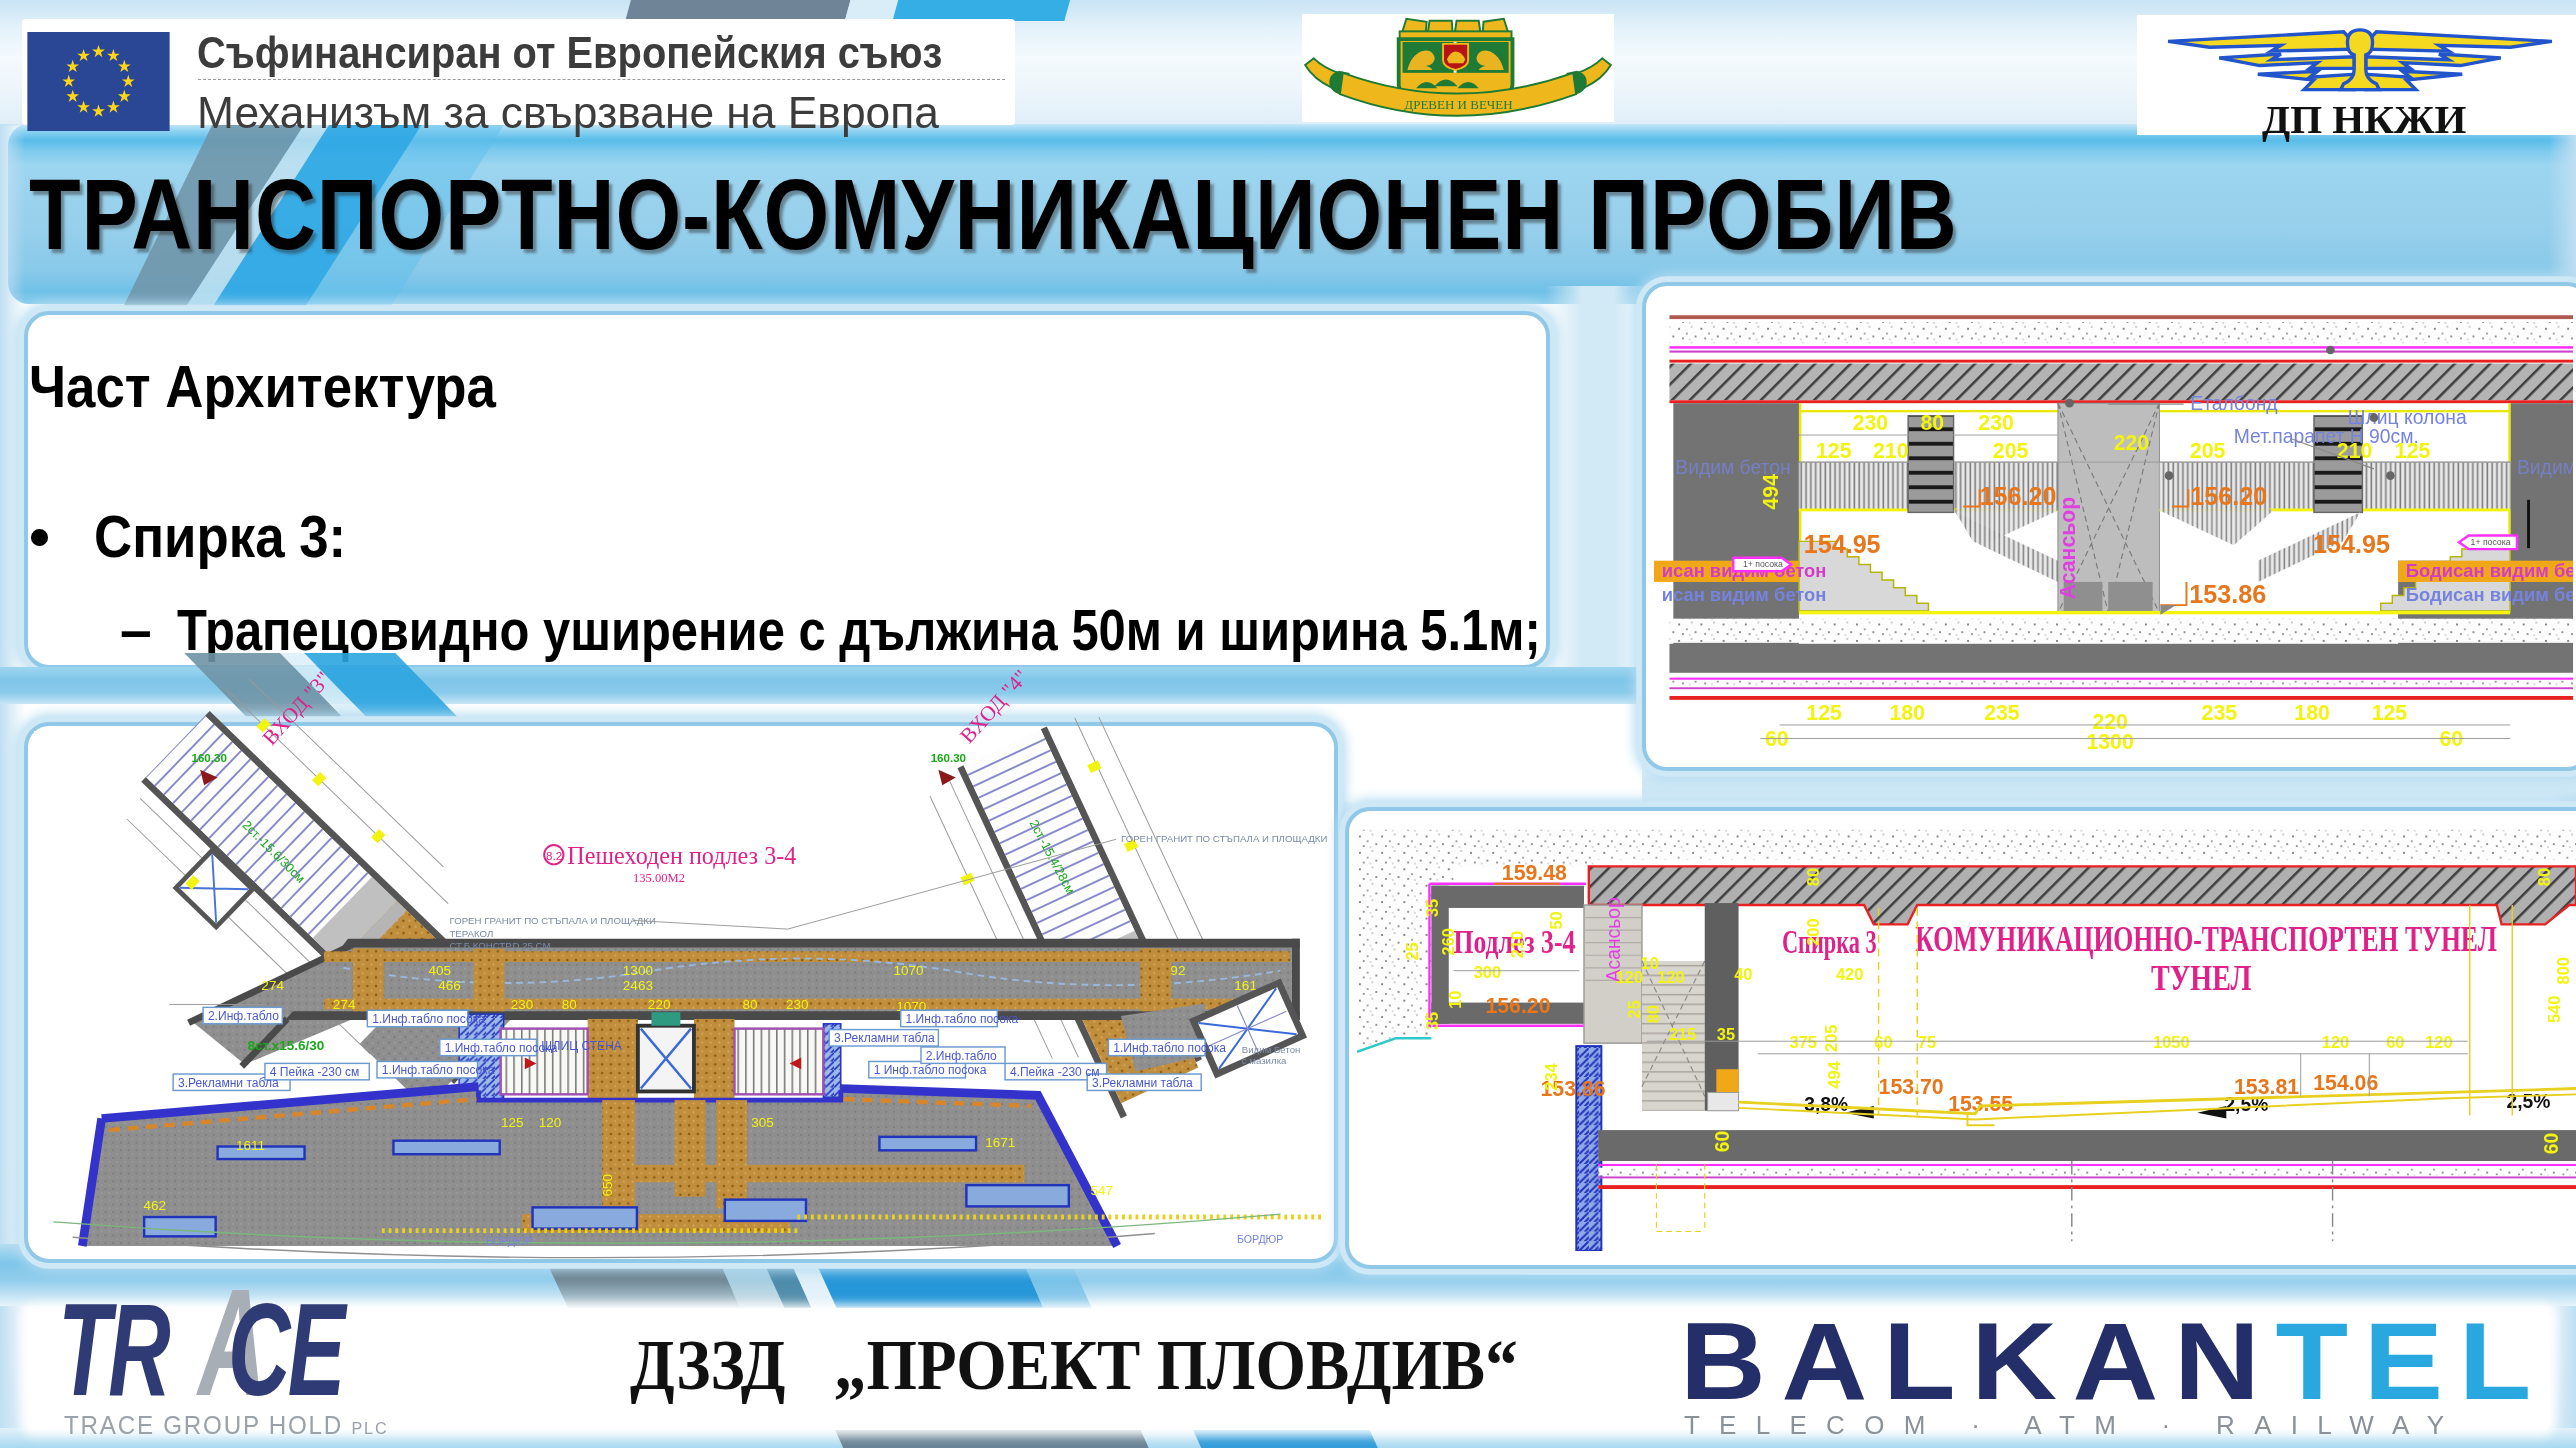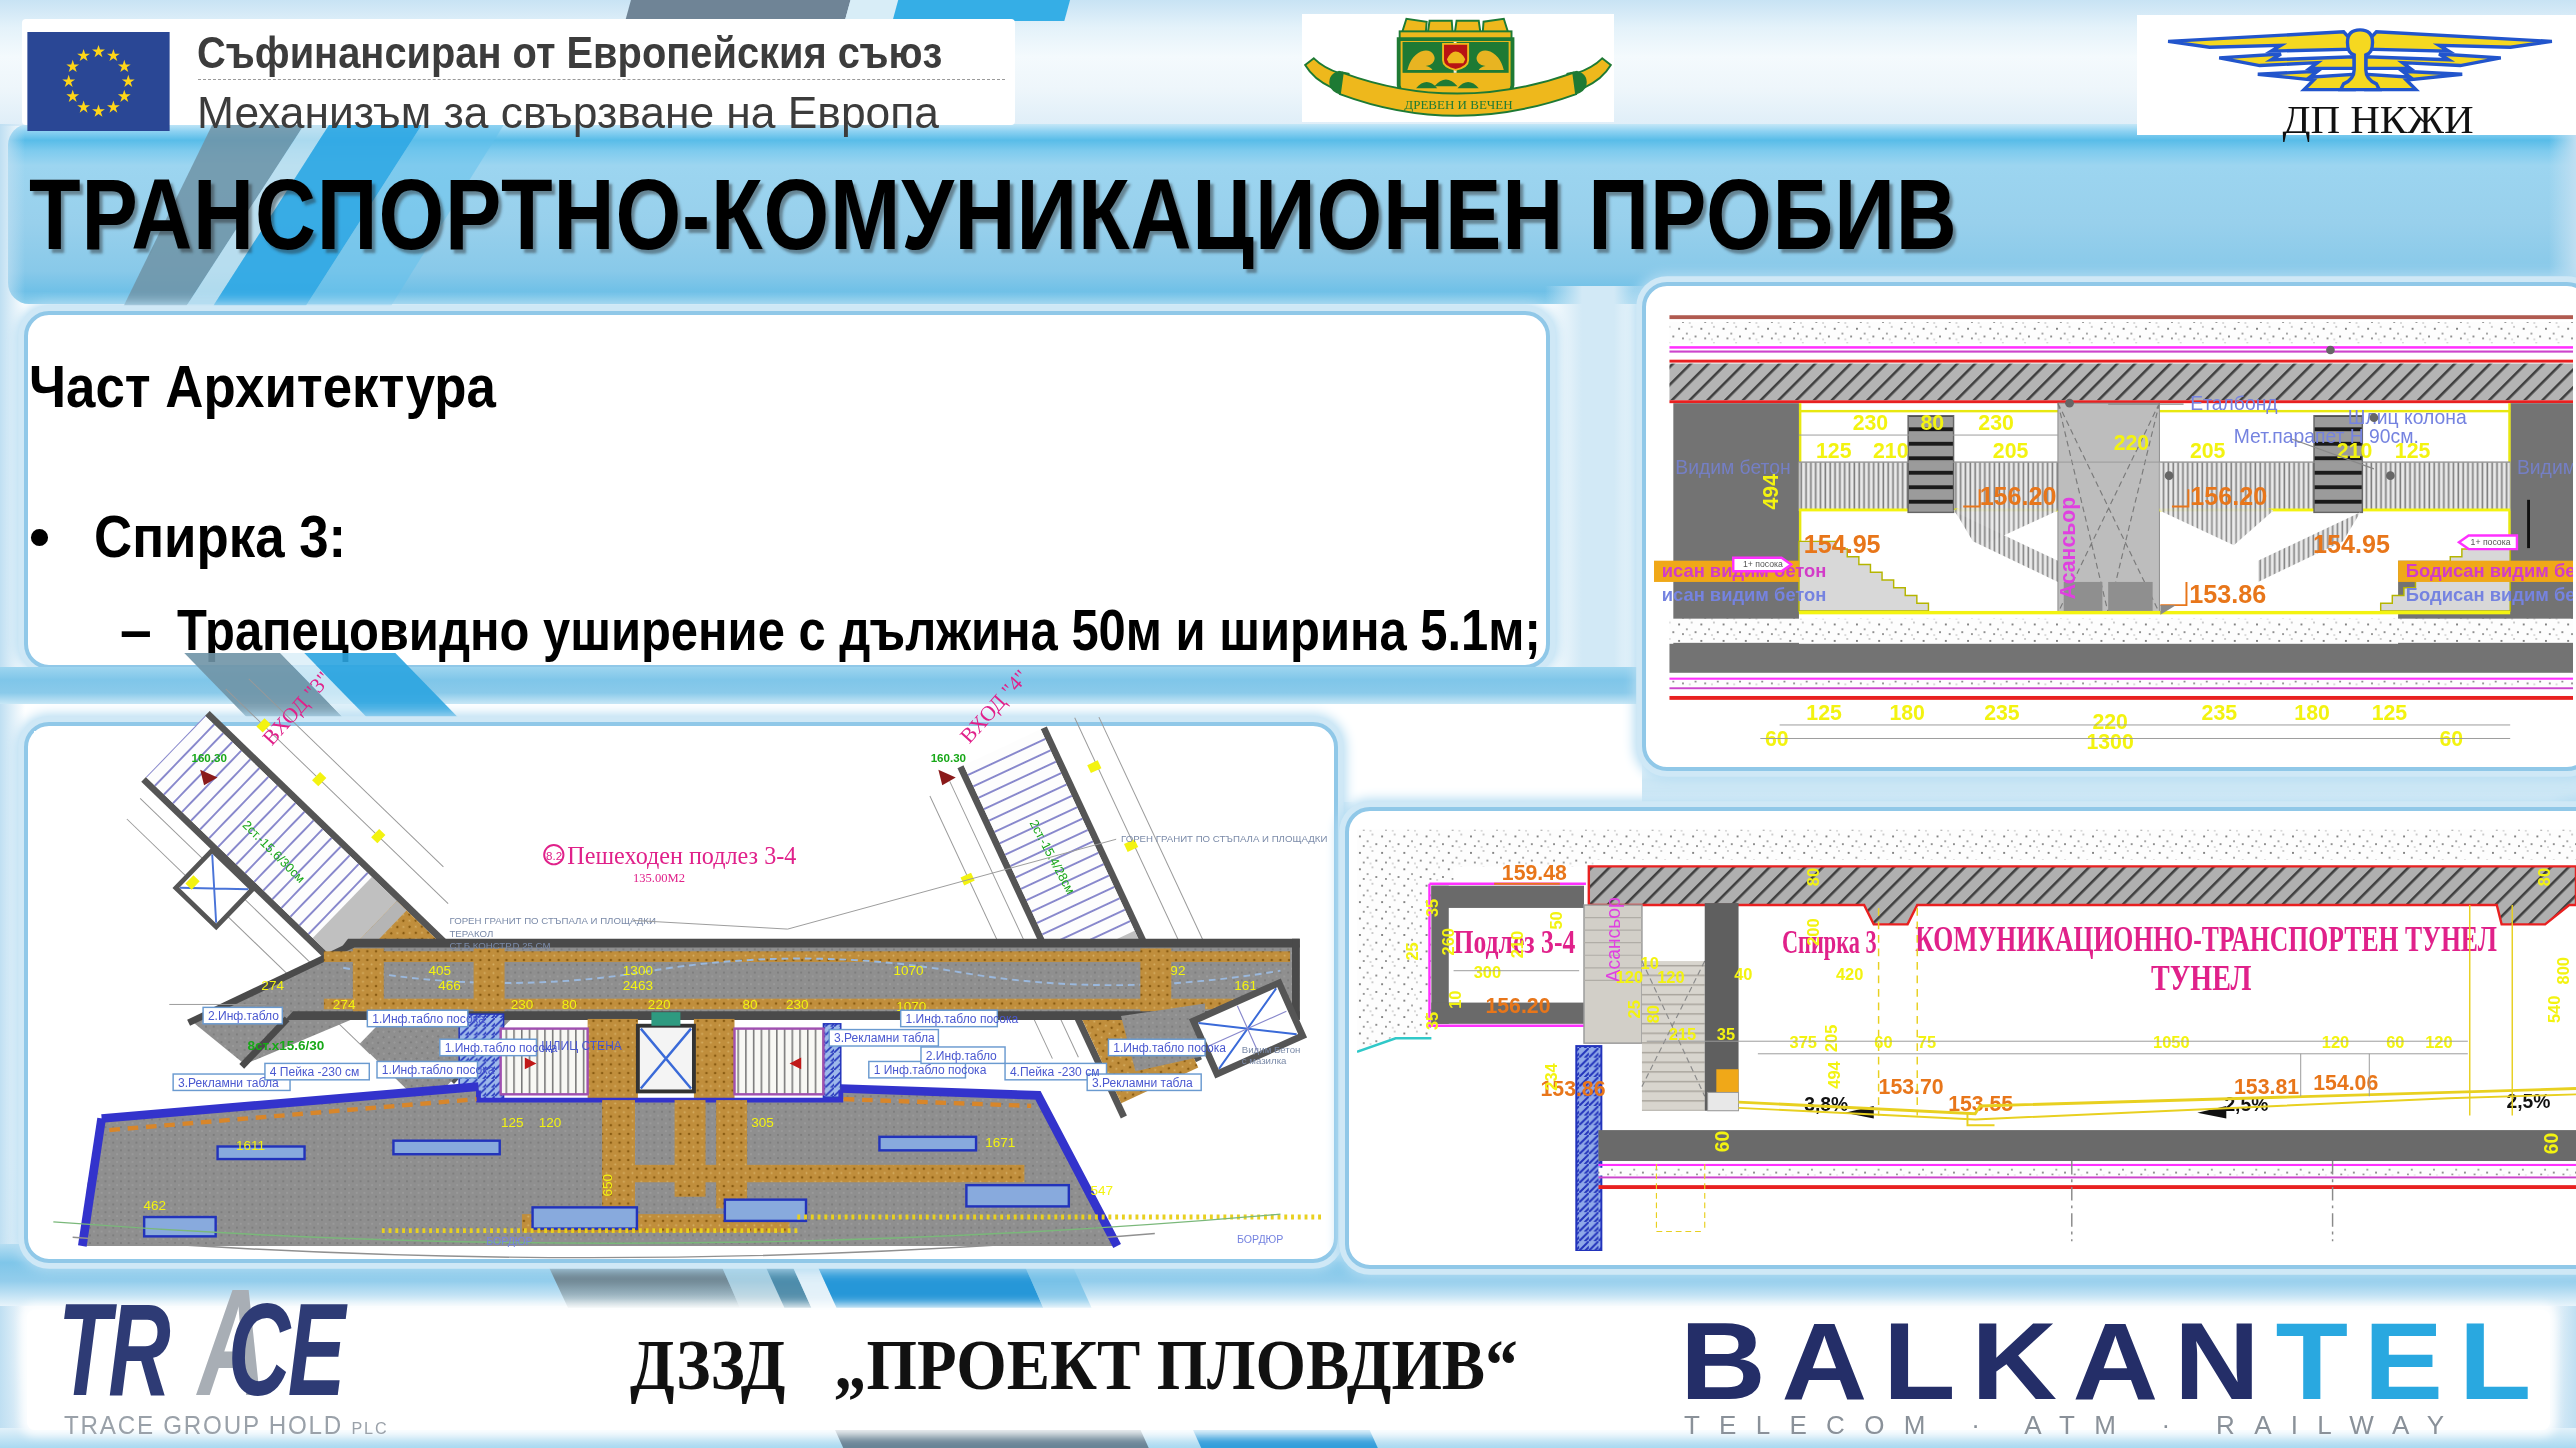--- a/index.html
+++ b/index.html
@@ -101,21 +101,21 @@
     <g stroke="#2255cc" stroke-width="3.5" stroke-linejoin="miter" fill="#f5d820">
       <path d="M3,16 L185,6 L196,18 L196,24 L110,26 L120,20 L46,22 Z"></path>
       <path d="M56,33 L120,29 L110,35 L196,32 L196,44 L150,44 L158,38 L98,41 Z"></path>
       <path d="M96,50 L158,47 L150,53 L196,50 L196,66 L144,66 L154,56 Z"></path>
       <path d="M401,16 L219,6 L208,18 L208,24 L294,26 L284,20 L358,22 Z"></path>
       <path d="M348,33 L284,29 L294,35 L208,32 L208,44 L254,44 L246,38 L306,41 Z"></path>
       <path d="M308,50 L246,47 L254,53 L208,50 L208,66 L260,66 L250,56 Z"></path>
       <path d="M202,4 q-13,0 -13,13 q0,11 7,13 L196,45 q0,10 -11,15 L182,66 L222,66 L219,60 q-11,-5 -11,-15 L208,30 q7,-2 7,-13 q0,-13 -13,-13 Z"></path>
     </g>
   </svg>
-  <div class="abs" style="left:2262px;top:95px;width:232px;text-align:center;font-family:'Liberation Serif',serif;font-size:41px;font-weight:normal;color:#111;white-space:nowrap;">ДП НКЖИ</div>
+  <div class="abs" style="left:2262px;top:95px;width:232px;text-align:left;font-family:'Liberation Serif',serif;font-size:41px;font-weight:bold;color:#111;white-space:nowrap;">ДП НКЖИ</div>
 
   <div class="bluebox" style="left:24px;top:311px;width:1518px;height:350px;"></div>
   <div class="abs" style="left:29px;top:352px;font-size:60px;font-weight:bold;color:#000;transform:scaleX(0.88);transform-origin:0 0;">Част Архитектура</div>
   <div class="abs" style="left:29px;top:502px;font-size:60px;font-weight:bold;color:#000;">•</div>
   <div class="abs" style="left:94px;top:502px;font-size:60px;font-weight:bold;color:#000;transform:scaleX(0.88);transform-origin:0 0;">Спирка 3:</div>
   <div class="abs" style="left:120px;top:597px;font-size:57px;font-weight:bold;color:#000;">–</div>
   <div class="abs" style="left:177px;top:597px;font-size:57px;font-weight:bold;color:#000;transform:scaleX(0.858);transform-origin:0 0;white-space:nowrap;">Трапецовидно уширение с дължина 50м и ширина 5.1м;</div>
 
   <div class="abs" style="left:0;top:667px;width:1647px;height:37px;
      background:linear-gradient(180deg,#9ed5ef 0%,#7fc6e9 35%,#8acaea 70%,#c8e7f6 100%);"></div>

